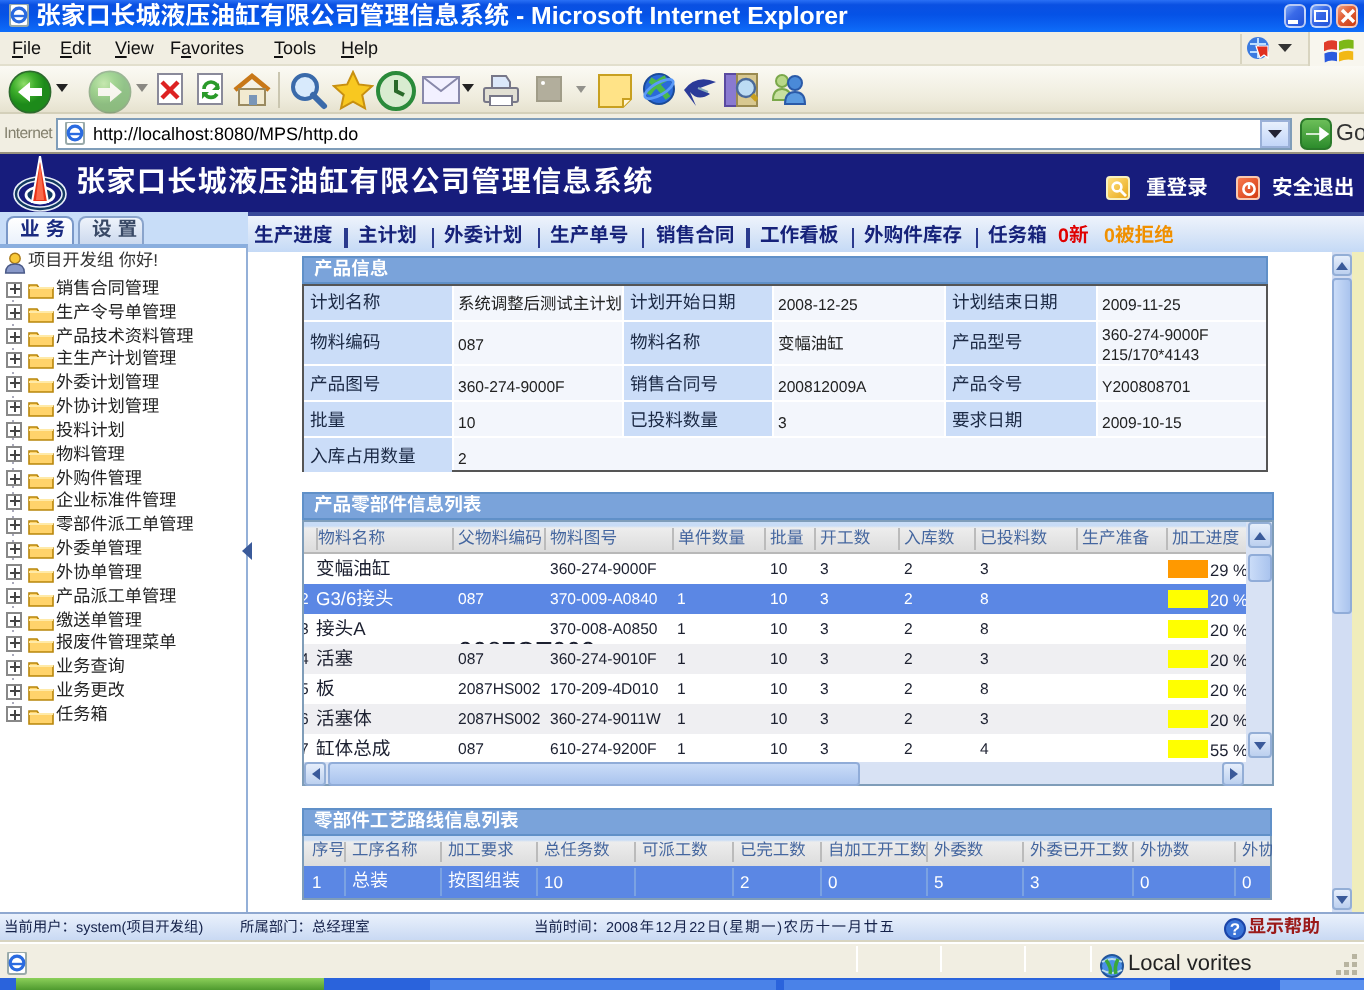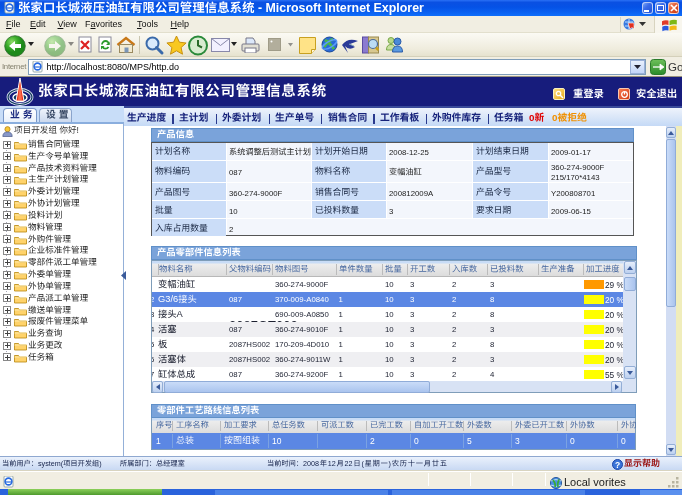--- a/index.html
+++ b/index.html
@@ -685,21 +685,21 @@
   </svg>
 <div style="position:absolute;left:389px;top:148px;font-size:7.8px;color:#222;white-space:nowrap">2008-12-25</div>
 <svg style="position:absolute;left:476px;top:147px;overflow:visible" width="54" height="11" fill="#1c2a45">
     <use href="#u8ba1" transform="translate(0.0 7.0) scale(0.0088 -0.0088)"></use>
     <use href="#u5212" transform="translate(8.8 7.0) scale(0.0088 -0.0088)"></use>
     <use href="#u7ed3" transform="translate(17.6 7.0) scale(0.0088 -0.0088)"></use>
     <use href="#u675f" transform="translate(26.4 7.0) scale(0.0088 -0.0088)"></use>
     <use href="#u65e5" transform="translate(35.2 7.0) scale(0.0088 -0.0088)"></use>
     <use href="#u671f" transform="translate(44.0 7.0) scale(0.0088 -0.0088)"></use>
   </svg>
-<div style="position:absolute;left:551px;top:148px;font-size:7.8px;color:#222;white-space:nowrap">2009-01-17</div>
+<div style="position:absolute;left:551px;top:148px;font-size:7.8px;color:#222;white-space:nowrap">2009-11-25</div>
 <svg style="position:absolute;left:155px;top:167px;overflow:visible" width="37" height="11" fill="#1c2a45">
     <use href="#u7269" transform="translate(0.0 7.0) scale(0.0088 -0.0088)"></use>
     <use href="#u6599" transform="translate(8.8 7.0) scale(0.0088 -0.0088)"></use>
     <use href="#u7f16" transform="translate(17.6 7.0) scale(0.0088 -0.0088)"></use>
     <use href="#u7801" transform="translate(26.4 7.0) scale(0.0088 -0.0088)"></use>
   </svg>
 <div style="position:absolute;left:229px;top:168px;font-size:7.8px;color:#222;white-space:nowrap">087</div>
 <svg style="position:absolute;left:315px;top:167px;overflow:visible" width="37" height="11" fill="#1c2a45">
     <use href="#u7269" transform="translate(0.0 7.0) scale(0.0088 -0.0088)"></use>
     <use href="#u6599" transform="translate(8.8 7.0) scale(0.0088 -0.0088)"></use>
@@ -754,21 +754,21 @@
     <use href="#u6570" transform="translate(26.4 7.0) scale(0.0088 -0.0088)"></use>
     <use href="#u91cf" transform="translate(35.2 7.0) scale(0.0088 -0.0088)"></use>
   </svg>
 <div style="position:absolute;left:389px;top:207px;font-size:7.8px;color:#222;white-space:nowrap">3</div>
 <svg style="position:absolute;left:476px;top:206px;overflow:visible" width="37" height="11" fill="#1c2a45">
     <use href="#u8981" transform="translate(0.0 7.0) scale(0.0088 -0.0088)"></use>
     <use href="#u6c42" transform="translate(8.8 7.0) scale(0.0088 -0.0088)"></use>
     <use href="#u65e5" transform="translate(17.6 7.0) scale(0.0088 -0.0088)"></use>
     <use href="#u671f" transform="translate(26.4 7.0) scale(0.0088 -0.0088)"></use>
   </svg>
-<div style="position:absolute;left:551px;top:207px;font-size:7.8px;color:#222;white-space:nowrap">2009-06-15</div>
+<div style="position:absolute;left:551px;top:207px;font-size:7.8px;color:#222;white-space:nowrap">2009-10-15</div>
 <svg style="position:absolute;left:155px;top:224px;overflow:visible" width="54" height="11" fill="#1c2a45">
     <use href="#u5165" transform="translate(0.0 7.0) scale(0.0088 -0.0088)"></use>
     <use href="#u5e93" transform="translate(8.8 7.0) scale(0.0088 -0.0088)"></use>
     <use href="#u5360" transform="translate(17.6 7.0) scale(0.0088 -0.0088)"></use>
     <use href="#u7528" transform="translate(26.4 7.0) scale(0.0088 -0.0088)"></use>
     <use href="#u6570" transform="translate(35.2 7.0) scale(0.0088 -0.0088)"></use>
     <use href="#u91cf" transform="translate(44.0 7.0) scale(0.0088 -0.0088)"></use>
   </svg>
 <div style="position:absolute;left:229px;top:225px;font-size:7.8px;color:#222;white-space:nowrap">2</div>
 <div class="ab" style="left:151px;top:246px;width:486px;height:14px;background:#7aa3da;border:1px solid #6090c8"></div>
@@ -887,21 +887,21 @@
 <div class="ab" style="left:152px;top:307px;width:471px;height:16px;background:#ffffff"></div>
 <div class="ab" style="left:152px;top:307px;width:4px;height:14px;overflow:hidden">
     <div style="position:absolute;left:-2px;top:2.5px;font-size:7.8px;color:#1c2030">3</div>
   </div>
 <svg style="position:absolute;left:158px;top:309.5px;overflow:visible" width="26" height="11" fill="#1c2030">
     <use href="#u63a5" transform="translate(0.0 7.4) scale(0.0093 -0.0093)"></use>
     <use href="#u5934" transform="translate(9.3 7.4) scale(0.0093 -0.0093)"></use>
     <text x="18.6" y="7.4" font-size="9.3" font-family="Liberation Sans" fill="#1c2030">A</text>
   </svg>
 <div style="position:absolute;left:229px;top:318px;font-size:13px;color:#1c2030;white-space:nowrap">2087QT002</div>
-<div style="position:absolute;left:275px;top:310.2px;font-size:7.8px;color:#1c2030;white-space:nowrap">690-009-A0850</div>
+<div style="position:absolute;left:275px;top:310.2px;font-size:7.8px;color:#1c2030;white-space:nowrap">370-008-A0850</div>
 <div style="position:absolute;left:338.5px;top:310.2px;font-size:7.8px;color:#1c2030;white-space:nowrap">1</div>
 <div style="position:absolute;left:385px;top:310.2px;font-size:7.8px;color:#1c2030;white-space:nowrap">10</div>
 <div style="position:absolute;left:410px;top:310.2px;font-size:7.8px;color:#1c2030;white-space:nowrap">3</div>
 <div style="position:absolute;left:452px;top:310.2px;font-size:7.8px;color:#1c2030;white-space:nowrap">2</div>
 <div style="position:absolute;left:490px;top:310.2px;font-size:7.8px;color:#1c2030;white-space:nowrap">8</div>
 <div class="ab" style="left:583.5px;top:310px;width:20px;height:8.5px;background:#ffff00"></div>
 <div style="position:absolute;left:605px;top:310px;font-size:8.3px;color:#1c2030;white-space:nowrap">20 %</div>
 <div class="ab" style="left:152px;top:322px;width:471px;height:16px;background:#efeff2"></div>
 <div class="ab" style="left:152px;top:322px;width:4px;height:14px;overflow:hidden">
     <div style="position:absolute;left:-2px;top:2.5px;font-size:7.8px;color:#1c2030">4</div>
@@ -957,21 +957,21 @@
 <div class="ab" style="left:152px;top:367px;width:4px;height:14px;overflow:hidden">
     <div style="position:absolute;left:-2px;top:2.5px;font-size:7.8px;color:#1c2030">7</div>
   </div>
 <svg style="position:absolute;left:158px;top:369.5px;overflow:visible" width="39" height="11" fill="#1c2030">
     <use href="#u7f38" transform="translate(0.0 7.4) scale(0.0093 -0.0093)"></use>
     <use href="#u4f53" transform="translate(9.3 7.4) scale(0.0093 -0.0093)"></use>
     <use href="#u603b" transform="translate(18.6 7.4) scale(0.0093 -0.0093)"></use>
     <use href="#u6210" transform="translate(27.9 7.4) scale(0.0093 -0.0093)"></use>
   </svg>
 <div style="position:absolute;left:229px;top:370.2px;font-size:7.8px;color:#1c2030;white-space:nowrap">087</div>
-<div style="position:absolute;left:275px;top:370.2px;font-size:7.8px;color:#1c2030;white-space:nowrap">360-274-9200F</div>
+<div style="position:absolute;left:275px;top:370.2px;font-size:7.8px;color:#1c2030;white-space:nowrap">610-274-9200F</div>
 <div style="position:absolute;left:338.5px;top:370.2px;font-size:7.8px;color:#1c2030;white-space:nowrap">1</div>
 <div style="position:absolute;left:385px;top:370.2px;font-size:7.8px;color:#1c2030;white-space:nowrap">10</div>
 <div style="position:absolute;left:410px;top:370.2px;font-size:7.8px;color:#1c2030;white-space:nowrap">3</div>
 <div style="position:absolute;left:452px;top:370.2px;font-size:7.8px;color:#1c2030;white-space:nowrap">2</div>
 <div style="position:absolute;left:490px;top:370.2px;font-size:7.8px;color:#1c2030;white-space:nowrap">4</div>
 <div class="ab" style="left:583.5px;top:370px;width:20px;height:8.5px;background:#ffff00"></div>
 <div style="position:absolute;left:605px;top:370px;font-size:8.3px;color:#1c2030;white-space:nowrap">55 %</div>
 <div class="ab" style="left:623px;top:261px;width:13px;height:131px;background:#d8e2f4"></div>
 <div class="ab" style="left:623.5px;top:261px;width:12px;height:13px;background:linear-gradient(#e6eefb,#bcd0ef);border:1px solid #93aed6;border-radius:2px"></div>
 <svg class="ab" style="left:627px;top:265.5px" width="6" height="4">

